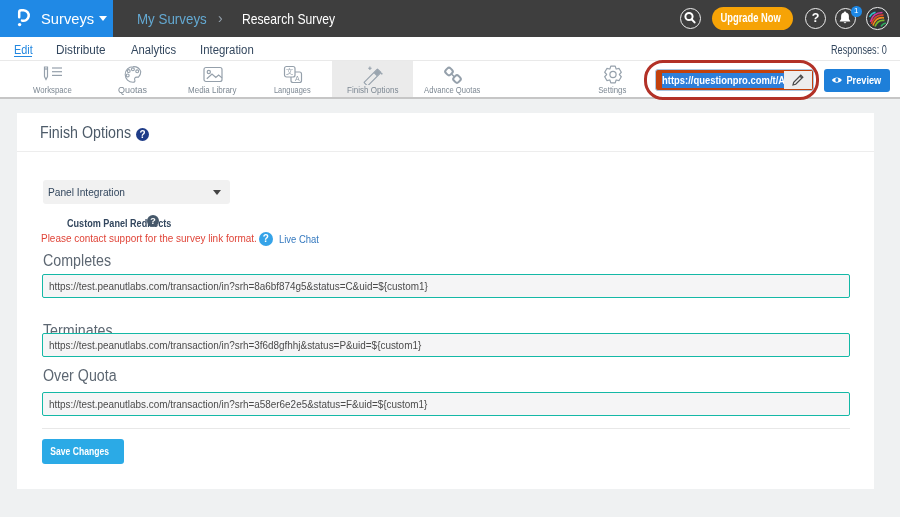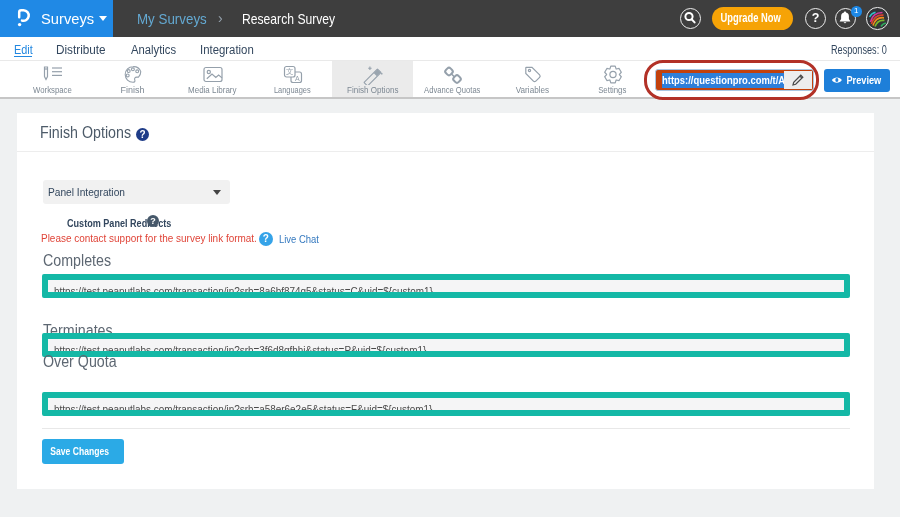--- a/index.html
+++ b/index.html
@@ -59,24 +59,24 @@
 #hdrq { position:absolute; left:118.8px; top:14.5px; width:13.5px; height:13.5px; background:#1f3c88; border-radius:50%; color:#fff; font-size:10px; font-weight:bold; text-align:center; line-height:13.5px; }
 #dropdown { position:absolute; left:26.4px; top:66.6px; width:187px; height:24.4px; background:#f1f1f1; border-radius:3px; }
 #ddtxt { position:absolute; left:5px; top:0; height:39px; line-height:24.4px; font-size:11.5px; color:#33475e; }
 #ddcaret { position:absolute; left:195.5px; top:76.5px; width:0; height:0; border-left:4.5px solid transparent; border-right:4.5px solid transparent; border-top:5.5px solid #444; }
 #cpr { position:absolute; left:24px; top:104px; height:12px; line-height:12px; font-size:11px; font-weight:bold; color:#33475e;padding-left:26px; }
 #cprq { position:absolute; left:129.8px; top:101.8px; width:12.4px; height:12.4px; background:#46586a; border-radius:50%; color:#fff; font-size:9px; font-weight:bold; text-align:center; line-height:12.4px; }
 #redline { position:absolute; left:24px; top:119px; height:12px; line-height:12px; font-size:11.5px; color:#e04438; }
 #bluq { position:absolute; left:241.8px; top:118.8px; width:14px; height:14px; background:#35a3e8; border-radius:50%; color:#fff; font-size:10px; font-weight:bold; text-align:center; line-height:14px; }
 #livechat { position:absolute; left:262px; top:119.5px; height:12px; line-height:12px; font-size:11.5px; color:#3579bf; }
 .flabel { position:absolute; left:25.8px; height:10px; line-height:10px; font-size:16px; color:#5d6772; }
-.finput { position:absolute; left:25px; width:808px; height:24px; background:#f5f5f6; border:6px solid #14b8a6; border-radius:2px; font-size:10.5px; color:#4a4a4a; line-height:22px; padding-left:6.3px; white-space:nowrap; overflow:hidden; }
+.finput { position:absolute; left:25px; width:808px; height:24px; background:#f5f5f6; border:1px solid #14b8a6; border-radius:2px; font-size:10.5px; color:#4a4a4a; line-height:22px; padding-left:6.3px; white-space:nowrap; overflow:hidden; }
 #lab1 { top:142.5px; } #inp1 { top:161px; }
 #lab2 { top:213px; } #inp2 { top:220px; }
-#lab3 { top:244px; } #inp3 { top:279px; }
+#lab3 { top:258px; } #inp3 { top:279px; }
 #divider2 { position:absolute; left:25px; top:315px; width:808px; height:1px; background:#e8e8e8; }
 #save { position:absolute; left:25px; top:326px; width:82px; height:25px; background:#2baae6; border-radius:3px; color:#fff; font-weight:bold; font-size:11px; text-align:left; line-height:25px; }
 </style>
 </head>
 <body>
 <div id="page">
 
   <div id="topbar">
     <div id="bluebox">
       <svg id="logo" width="14" height="19" viewBox="0 0 14 19">
@@ -143,21 +143,21 @@
     <div class="titem" style="left:92px">
       <svg width="20" height="19" viewBox="0 0 20 19">
         <g stroke="#95a0ab" stroke-width="1.1" fill="none">
           <path d="M10 1.7 a7.8 7.8 0 1 0 0 15.6 c1.7 0 2.3-1.1 1.8-2.3 -0.7-1.5 0.2-2.9 2-2.9 h1.7 a7.8 7.8 0 0 0 2.3-5.5 a7.8 7.8 0 0 0-7.8-4.9 z"></path>
           <circle cx="5.7" cy="6.1" r="1.45"></circle>
           <circle cx="9.9" cy="4.3" r="1.45"></circle>
           <circle cx="14.2" cy="6.3" r="1.45"></circle>
           <circle cx="4.7" cy="10.4" r="1.45"></circle>
         </g>
       </svg>
-      <div class="lbl"><span class="sxc" style="transform:scaleX(1.0)">Finish</span></div>
+      <div class="lbl"><span class="sxc" style="transform:scaleX(1.0)">Quotas</span></div>
     </div>
     <div class="titem" style="left:172px">
       <svg width="22" height="19" viewBox="0 0 22 19">
         <g stroke="#95a0ab" stroke-width="1.2" fill="none">
           <rect x="2" y="2.5" width="18" height="14" rx="2"></rect>
           <circle cx="6.8" cy="7" r="1.6"></circle>
           <path d="M4.8 13.8 l5.2-4.7 3.8 3.3 2.8-2.4 3.4 2.9"></path>
         </g>
       </svg>
       <div class="lbl"><span class="sxc" style="transform:scaleX(0.89)">Media Library</span></div>
@@ -186,29 +186,20 @@
     </div>
     <div class="titem" style="left:412px">
       <svg width="22" height="20" viewBox="0 0 22 20">
         <g stroke="#95a0ab" fill="none">
           <rect x="3.7" y="3.2" width="6.6" height="6.6" rx="2.2" transform="rotate(45 7 6.5)" stroke-width="2"></rect>
           <rect x="11.7" y="10.7" width="6.6" height="6.6" rx="2.2" transform="rotate(45 15 14)" stroke-width="2"></rect>
           <path d="M9.5 9 l3 3" stroke-width="1.6"></path>
         </g>
       </svg>
       <div class="lbl"><span class="sxc" style="transform:scaleX(0.846)">Advance Quotas</span></div>
-    </div>
-    <div class="titem" style="left:492px">
-      <svg width="19" height="19" viewBox="0 0 19 19">
-        <g stroke="#95a0ab" stroke-width="1.2" fill="none">
-          <path d="M2.8 2.3 h5.7 l7.6 7.6 a1.7 1.7 0 0 1 0 2.4 l-3.8 3.8 a1.7 1.7 0 0 1-2.4 0 l-7.6-7.6 v-5.7 a0.9 0.9 0 0 1 0.5-0.5 z"></path>
-          <circle cx="6" cy="5.5" r="1.1"></circle>
-        </g>
-      </svg>
-      <div class="lbl"><span class="sxc" style="transform:scaleX(0.904)">Variables</span></div>
     </div>
     <div class="titem" style="left:572px">
       <svg width="20" height="19" viewBox="0 0 20 19">
         <g stroke="#95a0ab" stroke-width="1.2" fill="none" stroke-linejoin="round">
           <circle cx="10" cy="9.5" r="3.1"></circle>
           <path d="M6.93 3.88 L7.79 1.19 L12.21 1.19 L13.07 3.88 L13.33 4.03 L16.09 3.43 L18.30 7.26 L16.40 9.35 L16.40 9.65 L18.30 11.74 L16.09 15.57 L13.33 14.97 L13.07 15.12 L12.21 17.81 L7.79 17.81 L6.93 15.12 L6.67 14.97 L3.91 15.57 L1.70 11.74 L3.60 9.65 L3.60 9.35 L1.70 7.26 L3.91 3.43 L6.67 4.03 Z"></path>
         </g>
       </svg>
       <div class="lbl"><span class="sxc" style="transform:scaleX(0.867)">Settings</span></div>
     </div>

